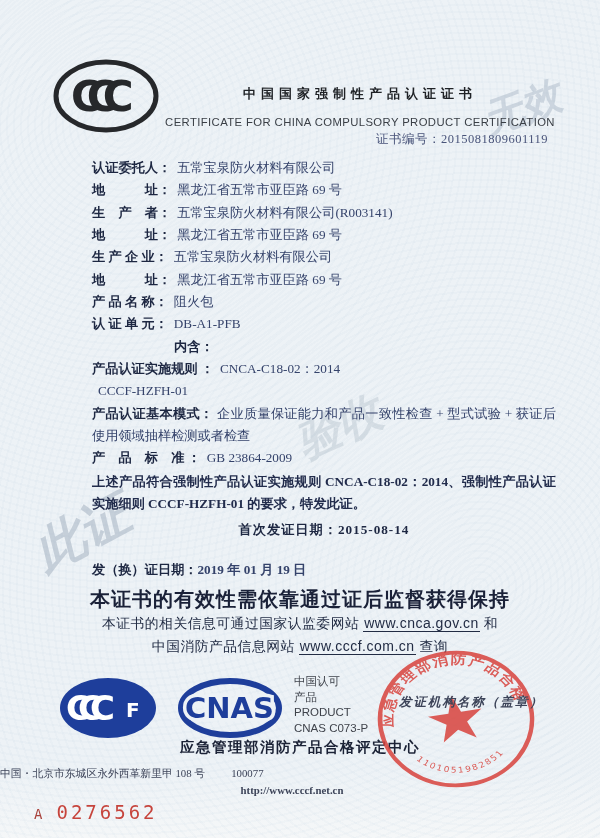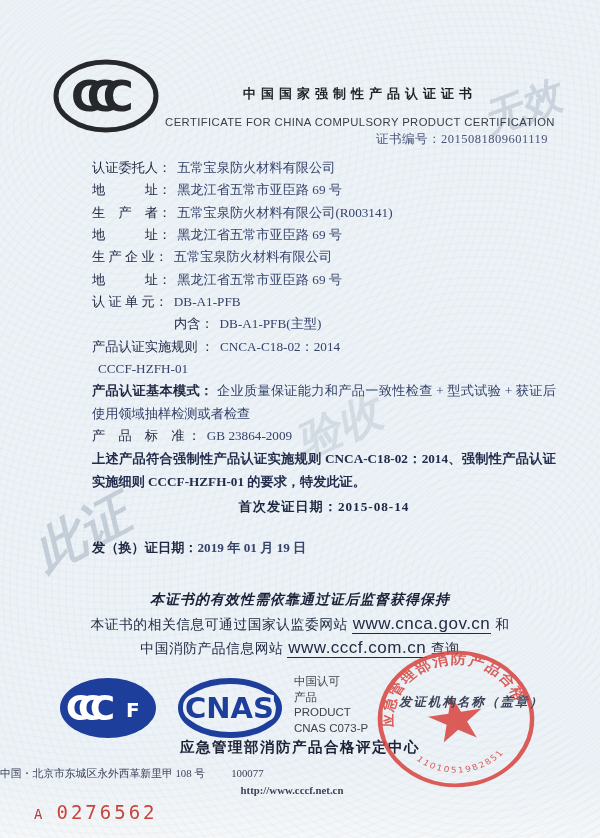--- a/index.html
+++ b/index.html
@@ -15,36 +15,36 @@
   
   .ccc-mark{position:absolute;left:50px;top:56px;}
   .title-block{position:absolute;left:155px;top:72px;width:410px;text-align:center;}
   .title{font-size:13px;font-weight:700;letter-spacing:5px;color:#1f2226;margin:13px;}
   .subtitle{font-size:11.3px;color:#3a3f46;letter-spacing:.4px;margin-top:7px;
     font-family:"Liberation Sans","DejaVu Sans",sans-serif;}
   .cert-no{position:absolute;right:52px;top:131px;font-size:12.5px;color:#49547a;letter-spacing:.5px;}
   
   .body-block{position:absolute;left:92px;right:44px;top:157px;font-size:13.2px;line-height:22.35px;}
   .field-row{display:flex;white-space:nowrap;}
-  .field-row .lbl{font-weight:400;color:#1d2742;flex:0 0 auto;}
+  .field-row .lbl{font-weight:700;color:#1d2742;flex:0 0 auto;}
   .field-row .val{color:#35436b;margin-left:6px;}
   .indent{padding-left:82px;}
   .para{margin:0;text-align:justify;}
   .para .lbl{font-weight:700;color:#1d2742;}
   .para .val{color:#35436b;}
   .statement{margin:1px 0 0 0;font-weight:700;color:#222c4c;text-align:justify;}
   .first-issue{margin-top:3px;text-align:center;font-weight:700;color:#1d2742;letter-spacing:1px;}
   .reissue-row{display:flex;gap:52px;margin-top:18px;font-weight:700;color:#1d2742;}
   .reissue-row .dval{font-weight:600;color:#35436b;}
   
   .notes{position:absolute;left:0;right:0;top:588px;text-align:center;line-height:23.5px;}
-  .note-strong{font-size:14px;font-weight:700;color:#1a2138;letter-spacing:1px;font-style:italic;}
+  .note-strong{font-size:20px;font-weight:700;color:#1a2138;letter-spacing:1px;}
   .note{font-size:13.8px;color:#222c44;letter-spacing:.5px;}
   .note .url{border-bottom:1px solid #222c44;padding:0 1px;
-    font-family:"Liberation Sans","DejaVu Sans",sans-serif;font-size:17px;}
+    font-family:"Liberation Sans","DejaVu Sans",sans-serif;font-size:14px;}
   
   .cccf-logo{position:absolute;left:58px;top:676px;}
   .cnas-logo{position:absolute;left:178px;top:678px;}
   .acc-block{position:absolute;left:294px;top:674px;
     font-family:"Liberation Sans","DejaVu Sans",sans-serif;
     font-size:11.5px;line-height:15.5px;color:#3f434b;}
   
   .seal{position:absolute;left:370px;top:644px;z-index:4;opacity:.85;pointer-events:none;}
   .seal-label{position:absolute;left:399px;top:694px;z-index:5;font-size:12.5px;
     color:#3c4358;letter-spacing:2px;font-style:italic;font-weight:bold;}
@@ -111,26 +111,29 @@
     </div>
     <div class="field-row">
       <span class="lbl">生 产 企 业：</span>
         <span class="val">五常宝泉防火材料有限公司</span>
     </div>
     <div class="field-row">
       <span class="lbl">地　　　址：</span>
         <span class="val">黑龙江省五常市亚臣路 69 号</span>
     </div>
     <div class="field-row">
+      <span class="lbl">产 品 名 称：</span>
+        <span class="val">阻火包</span>
+    </div>
+    <div class="field-row">
       <span class="lbl">认 证 单 元：</span>
         <span class="val">DB-A1-PFB</span>
     </div>
     <div class="field-row indent">
       <span class="lbl">内含：</span>
-        <span class="val">DB-A1-PFB(主型)</span>
     </div>
     <div class="field-row">
       <span class="lbl">产品认证实施规则 ：</span>
         <span class="val">CNCA-C18-02：2014</span>
     </div>
     <div class="field-row">
         <span class="val">CCCF-HZFH-01</span>
     </div>
 
     <p class="para">

